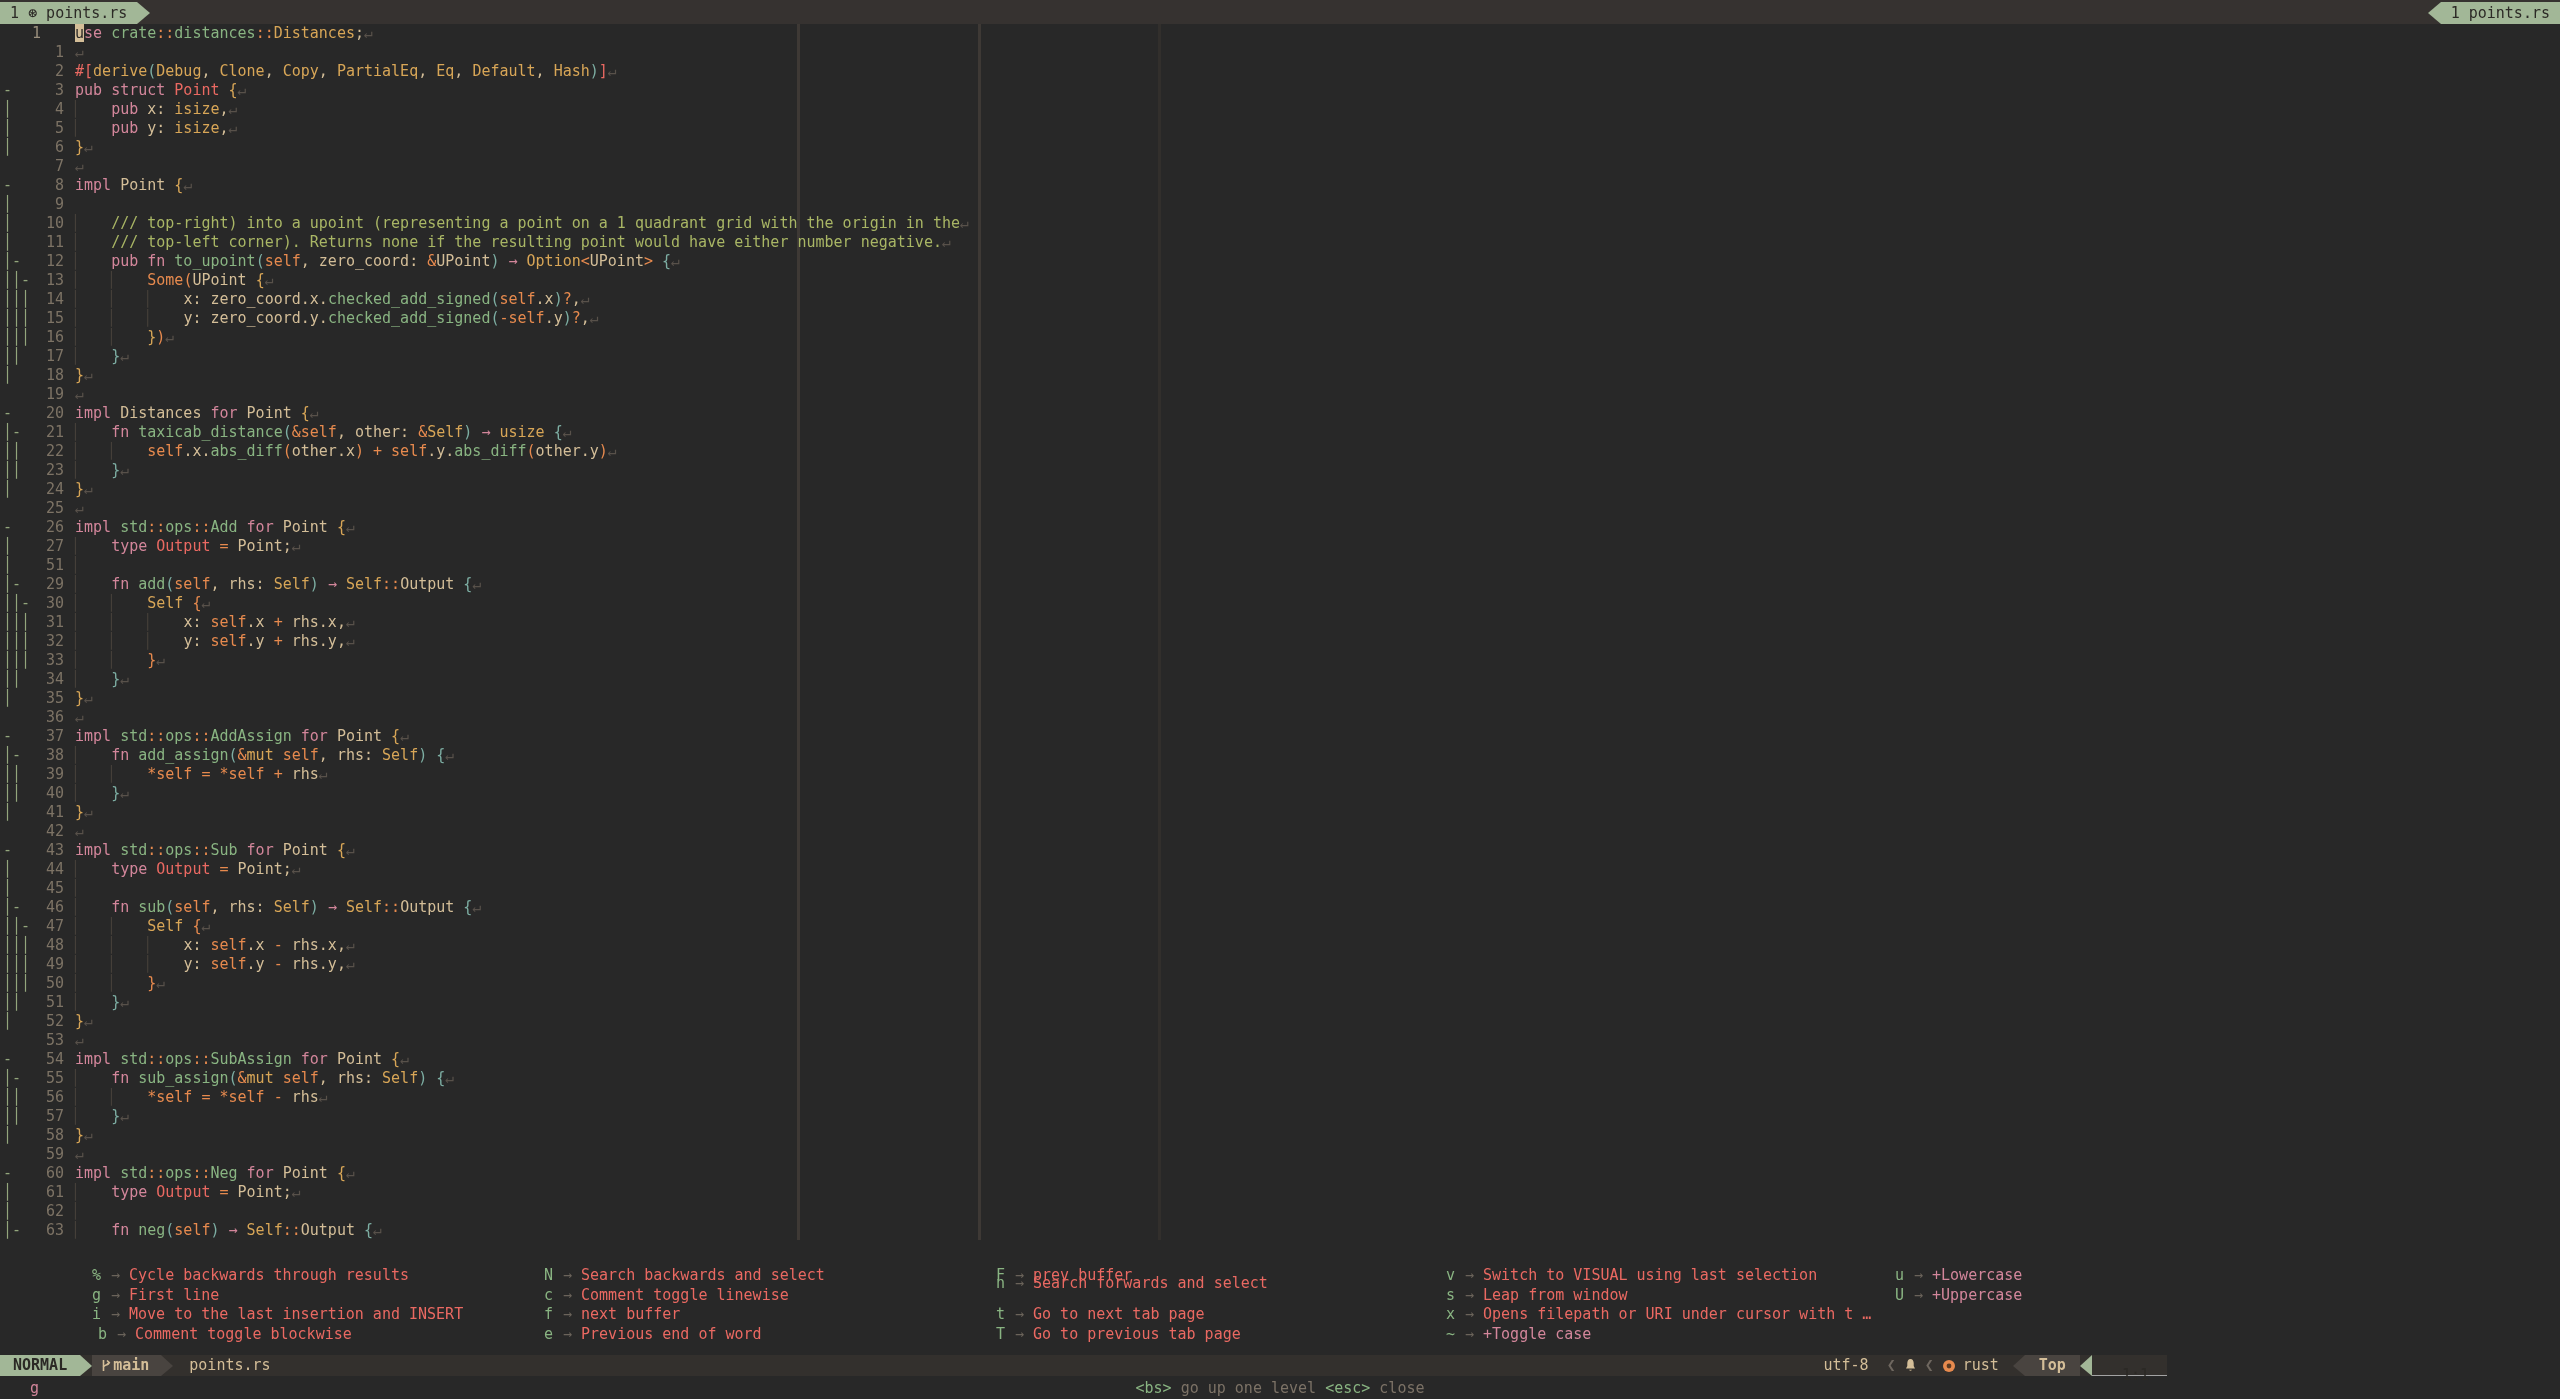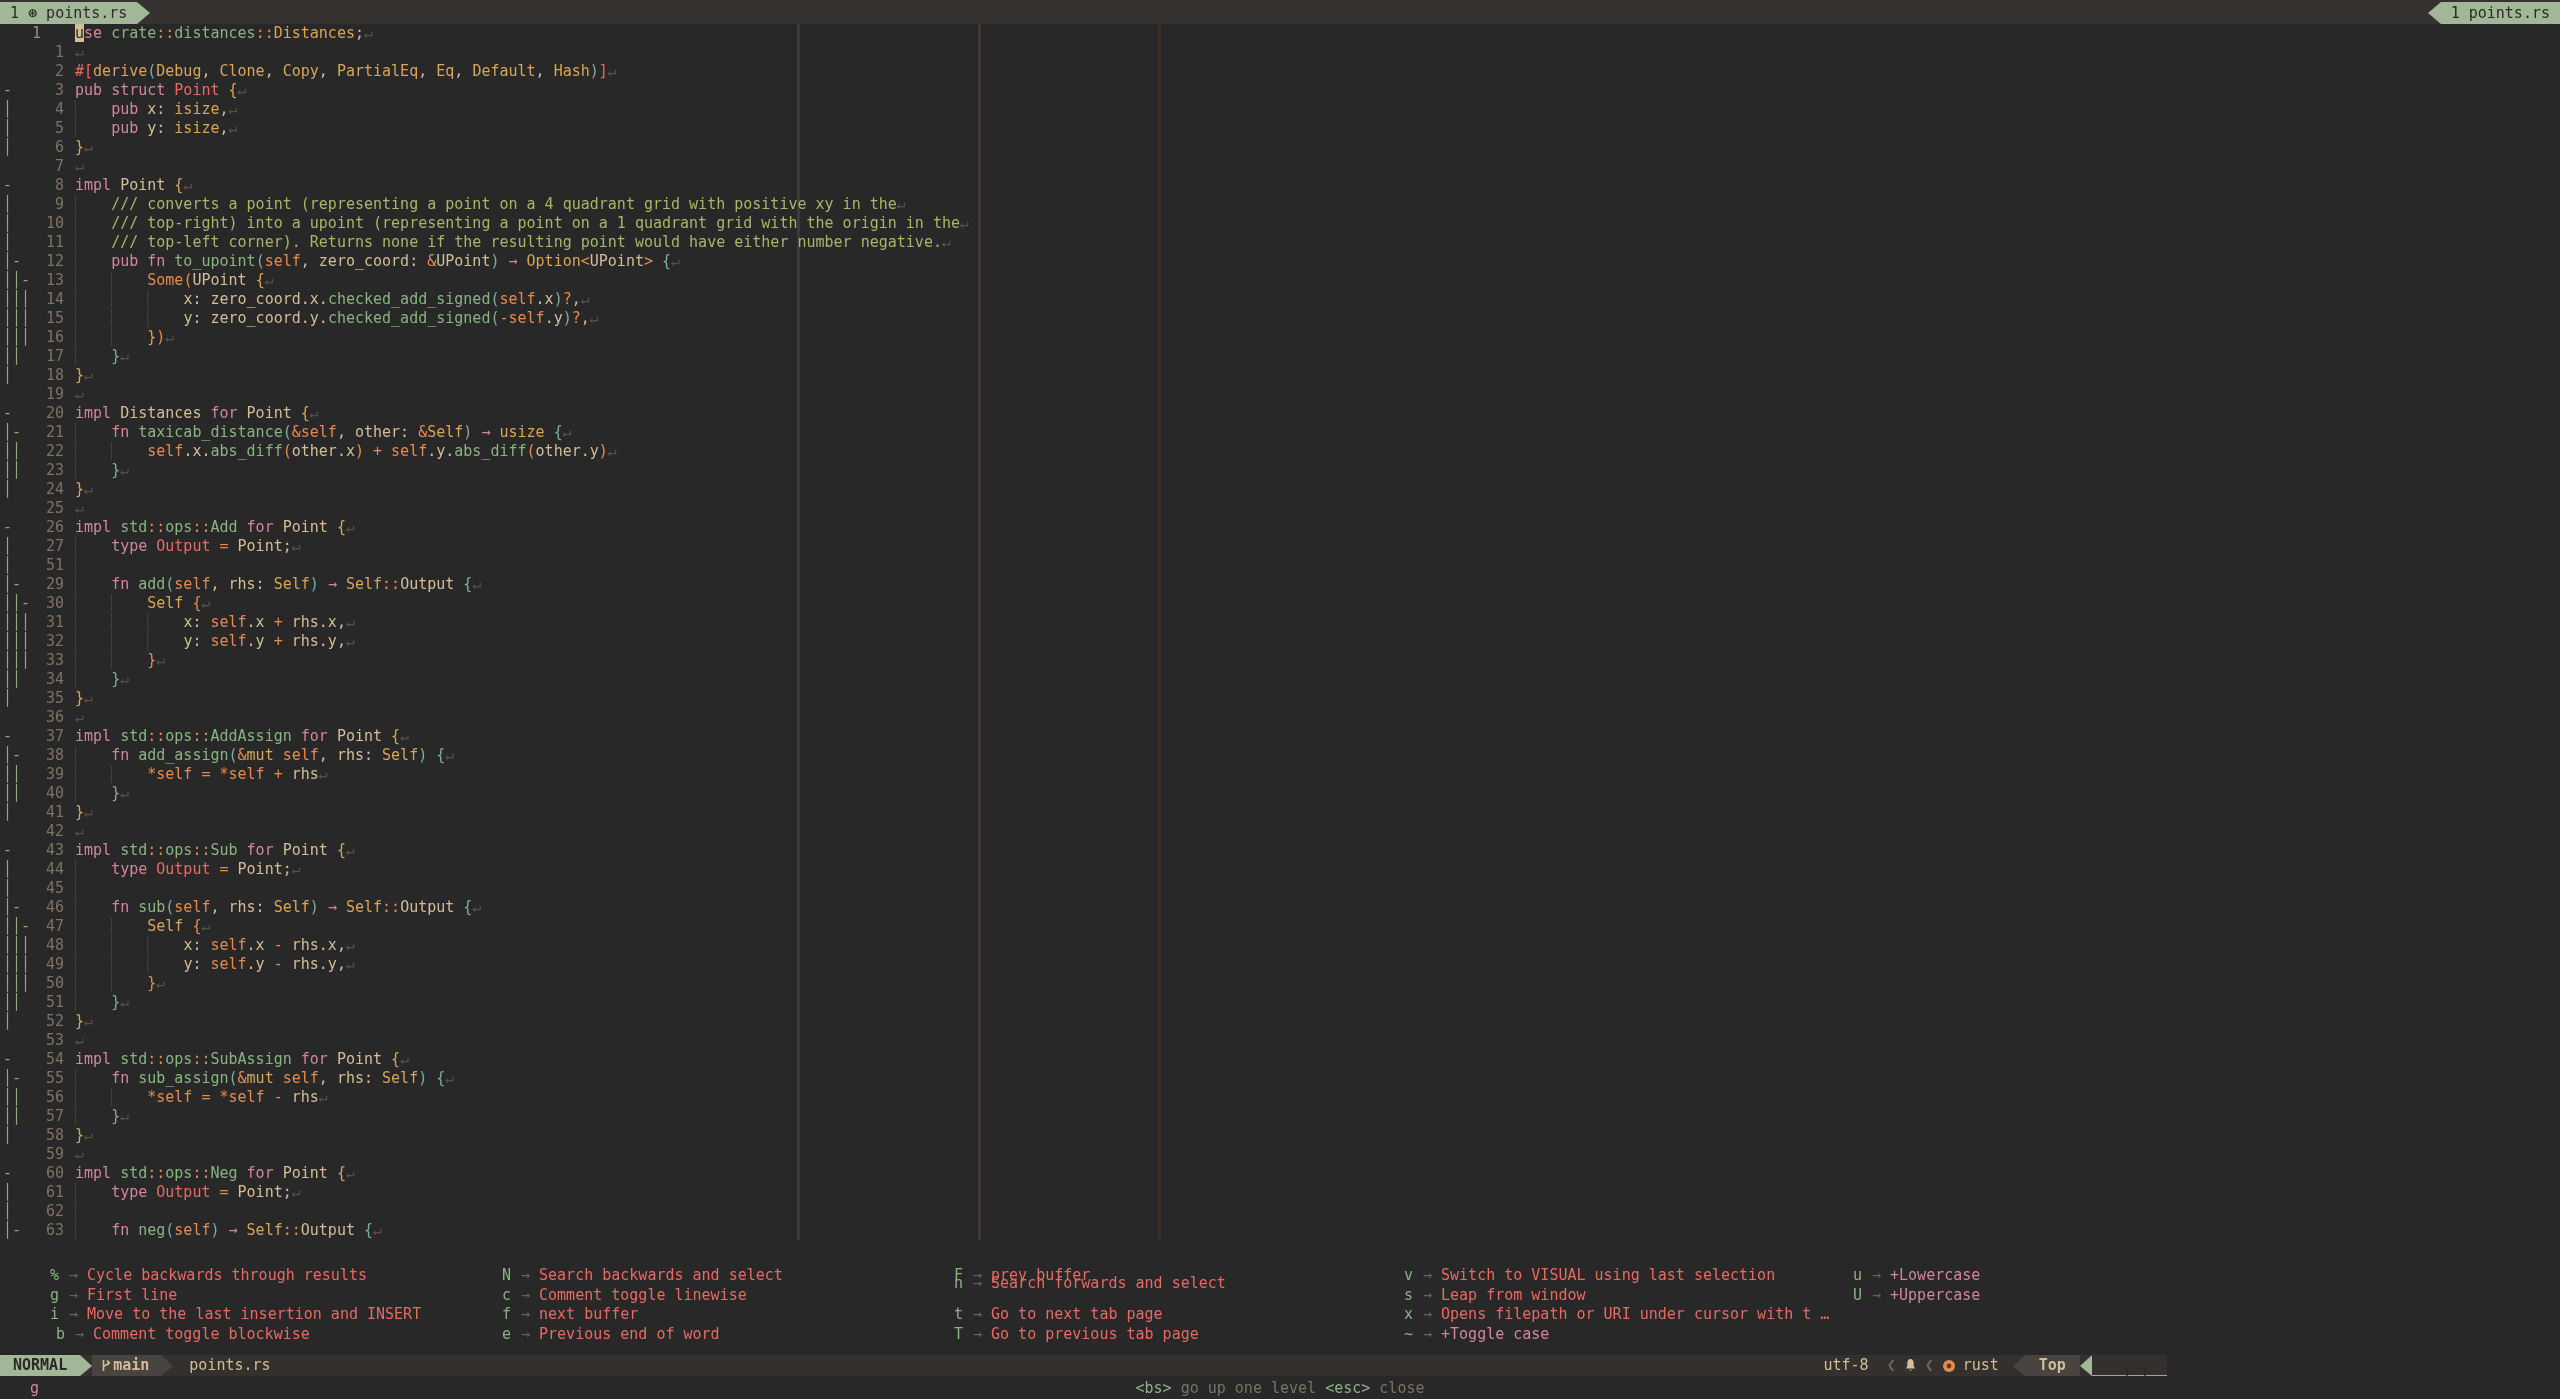--- a/index.html
+++ b/index.html
@@ -24,21 +24,21 @@
   .num{position:absolute;left:26px;width:38px;text-align:right;color:#7d7365;}
   .curnum{text-align:left;padding-left:6px;color:#9a8f7d;}
   .txt{position:absolute;left:75px;}
   .k{color:#d3869b}.t{color:#ea6962}.y{color:#d8a657}.o{color:#e78a4e}
   .a{color:#89b482}.f{color:#d4be98}.g{color:#a9b665}
   .b1{color:#d8a657}.b2{color:#7daea3}.b3{color:#e78a4e}
   .d{color:#453f39}.e{color:#58514a}
   .cursor{background:#d4be98;color:#2d2a26}
   
   #whichkey{position:absolute;left:0;top:1266px;width:2560px;height:86px;}
-  .wk-item{position:absolute;white-space:pre;height:19px;}
+  .wk-item{position:absolute;white-space:pre;height:19px;margin-left:42px;}
   .wk-key{color:#89b482;display:inline-block;min-width:14px;text-align:right;}
   .wk-arrow{color:#6a635a;margin:0 9px 0 10px;}
   .wk-desc{color:#ea6962;}
   .wk-group{color:#d3869b;}
   
   #statusline{position:absolute;left:0;top:1355px;width:2167px;height:21px;background:#33302d;display:flex;align-items:stretch;}
   .sl-left{display:flex;align-items:stretch;}
   .sl-right{margin-left:auto;display:flex;align-items:center;}
   .seg{display:flex;align-items:center;}
   .seg-mode{background:#a2b797;color:#2b2925;font-weight:bold;padding:0 13px;}
@@ -89,21 +89,21 @@
   <div id="code">
       <div class="row"><span class="fold"></span><span class="num curnum">1</span><span class="txt"><span class="cursor">u</span><span class="k">se</span><span class="f"> </span><span class="a">crate</span><span class="o">::</span><span class="a">distances</span><span class="o">::</span><span class="y">Distances</span><span class="f">;</span><span class="e">↵</span></span></div>
       <div class="row"><span class="fold"></span><span class="num">1</span><span class="txt"><span class="e">↵</span></span></div>
       <div class="row"><span class="fold"></span><span class="num">2</span><span class="txt"><span class="t">#[</span><span class="y">derive</span><span class="b2">(</span><span class="y">Debug</span><span class="f">, </span><span class="y">Clone</span><span class="f">, </span><span class="y">Copy</span><span class="f">, </span><span class="y">PartialEq</span><span class="f">, </span><span class="y">Eq</span><span class="f">, </span><span class="y">Default</span><span class="f">, </span><span class="y">Hash</span><span class="b2">)</span><span class="t">]</span><span class="e">↵</span></span></div>
       <div class="row"><span class="fold">-</span><span class="num">3</span><span class="txt"><span class="k">pub</span><span class="f"> </span><span class="k">struct</span><span class="f"> </span><span class="t">Point</span><span class="f"> </span><span class="b1">{</span><span class="e">↵</span></span></div>
       <div class="row"><span class="fold">│</span><span class="num">4</span><span class="txt"><span class="d">▏   </span><span class="k">pub</span><span class="f"> x: </span><span class="y">isize</span><span class="f">,</span><span class="e">↵</span></span></div>
       <div class="row"><span class="fold">│</span><span class="num">5</span><span class="txt"><span class="d">▏   </span><span class="k">pub</span><span class="f"> y: </span><span class="y">isize</span><span class="f">,</span><span class="e">↵</span></span></div>
       <div class="row"><span class="fold">│</span><span class="num">6</span><span class="txt"><span class="b1">}</span><span class="e">↵</span></span></div>
       <div class="row"><span class="fold"></span><span class="num">7</span><span class="txt"><span class="e">↵</span></span></div>
       <div class="row"><span class="fold">-</span><span class="num">8</span><span class="txt"><span class="k">impl</span><span class="f"> Point </span><span class="b1">{</span><span class="e">↵</span></span></div>
-      <div class="row"><span class="fold">│</span><span class="num">9</span><span class="txt"><span class="d">▏   </span><span class="g">/// converts a point (representing a point on a 4 quadrant grid with positive xy in the</span><span class="e">↵</span></span></div>
+      <div class="row"><span class="fold">│</span><span class="num">9</span></div>
       <div class="row"><span class="fold">│</span><span class="num">10</span><span class="txt"><span class="d">▏   </span><span class="g">/// top-right) into a upoint (representing a point on a 1 quadrant grid with the origin in the</span><span class="e">↵</span></span></div>
       <div class="row"><span class="fold">│</span><span class="num">11</span><span class="txt"><span class="d">▏   </span><span class="g">/// top-left corner). Returns none if the resulting point would have either number negative.</span><span class="e">↵</span></span></div>
       <div class="row"><span class="fold">│-</span><span class="num">12</span><span class="txt"><span class="d">▏   </span><span class="k">pub</span><span class="f"> </span><span class="k">fn</span><span class="f"> </span><span class="a">to_upoint</span><span class="b2">(</span><span class="o">self</span><span class="f">, zero_coord: </span><span class="o">&amp;</span><span class="f">UPoint</span><span class="b2">)</span><span class="f"> </span><span class="k">→</span><span class="f"> </span><span class="y">Option</span><span class="o">&lt;</span><span class="f">UPoint</span><span class="o">&gt;</span><span class="f"> </span><span class="b2">{</span><span class="e">↵</span></span></div>
       <div class="row"><span class="fold">││-</span><span class="num">13</span><span class="txt"><span class="d">▏   ▏   </span><span class="o">Some</span><span class="b3">(</span><span class="f">UPoint </span><span class="b1">{</span><span class="e">↵</span></span></div>
       <div class="row"><span class="fold">│││</span><span class="num">14</span><span class="txt"><span class="d">▏   ▏   ▏   </span><span class="f">x: zero_coord.x.</span><span class="a">checked_add_signed</span><span class="b2">(</span><span class="o">self</span><span class="f">.x</span><span class="b2">)</span><span class="o">?</span><span class="f">,</span><span class="e">↵</span></span></div>
       <div class="row"><span class="fold">│││</span><span class="num">15</span><span class="txt"><span class="d">▏   ▏   ▏   </span><span class="f">y: zero_coord.y.</span><span class="a">checked_add_signed</span><span class="b2">(</span><span class="o">-self</span><span class="f">.y</span><span class="b2">)</span><span class="o">?</span><span class="f">,</span><span class="e">↵</span></span></div>
       <div class="row"><span class="fold">│││</span><span class="num">16</span><span class="txt"><span class="d">▏   ▏   </span><span class="b1">}</span><span class="b3">)</span><span class="e">↵</span></span></div>
       <div class="row"><span class="fold">││</span><span class="num">17</span><span class="txt"><span class="d">▏   </span><span class="b2">}</span><span class="e">↵</span></span></div>
       <div class="row"><span class="fold">│</span><span class="num">18</span><span class="txt"><span class="b1">}</span><span class="e">↵</span></span></div>
       <div class="row"><span class="fold"></span><span class="num">19</span><span class="txt"><span class="e">↵</span></span></div>

